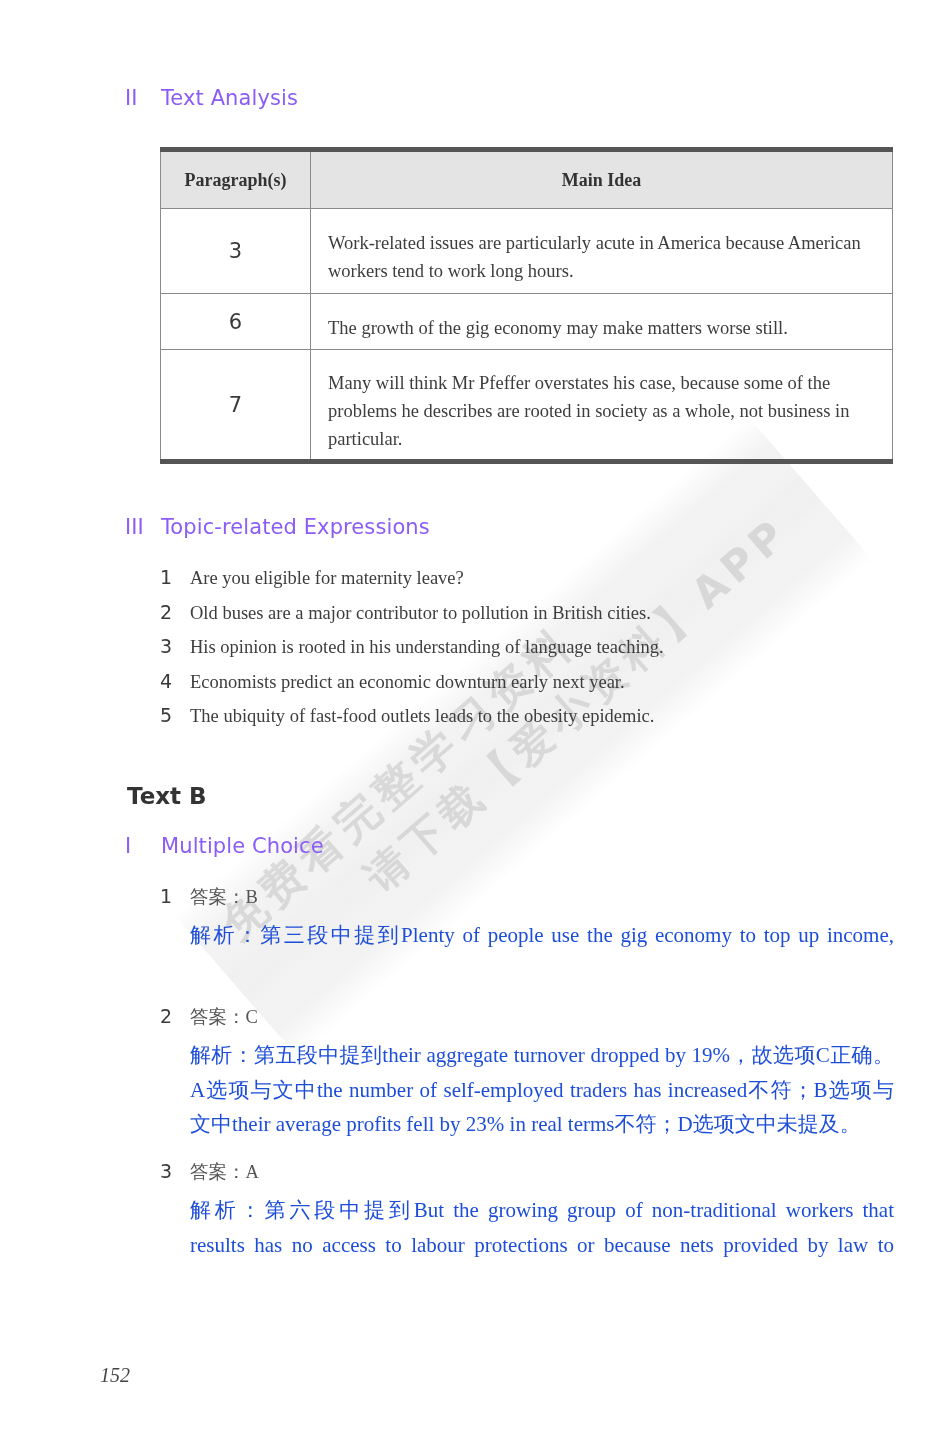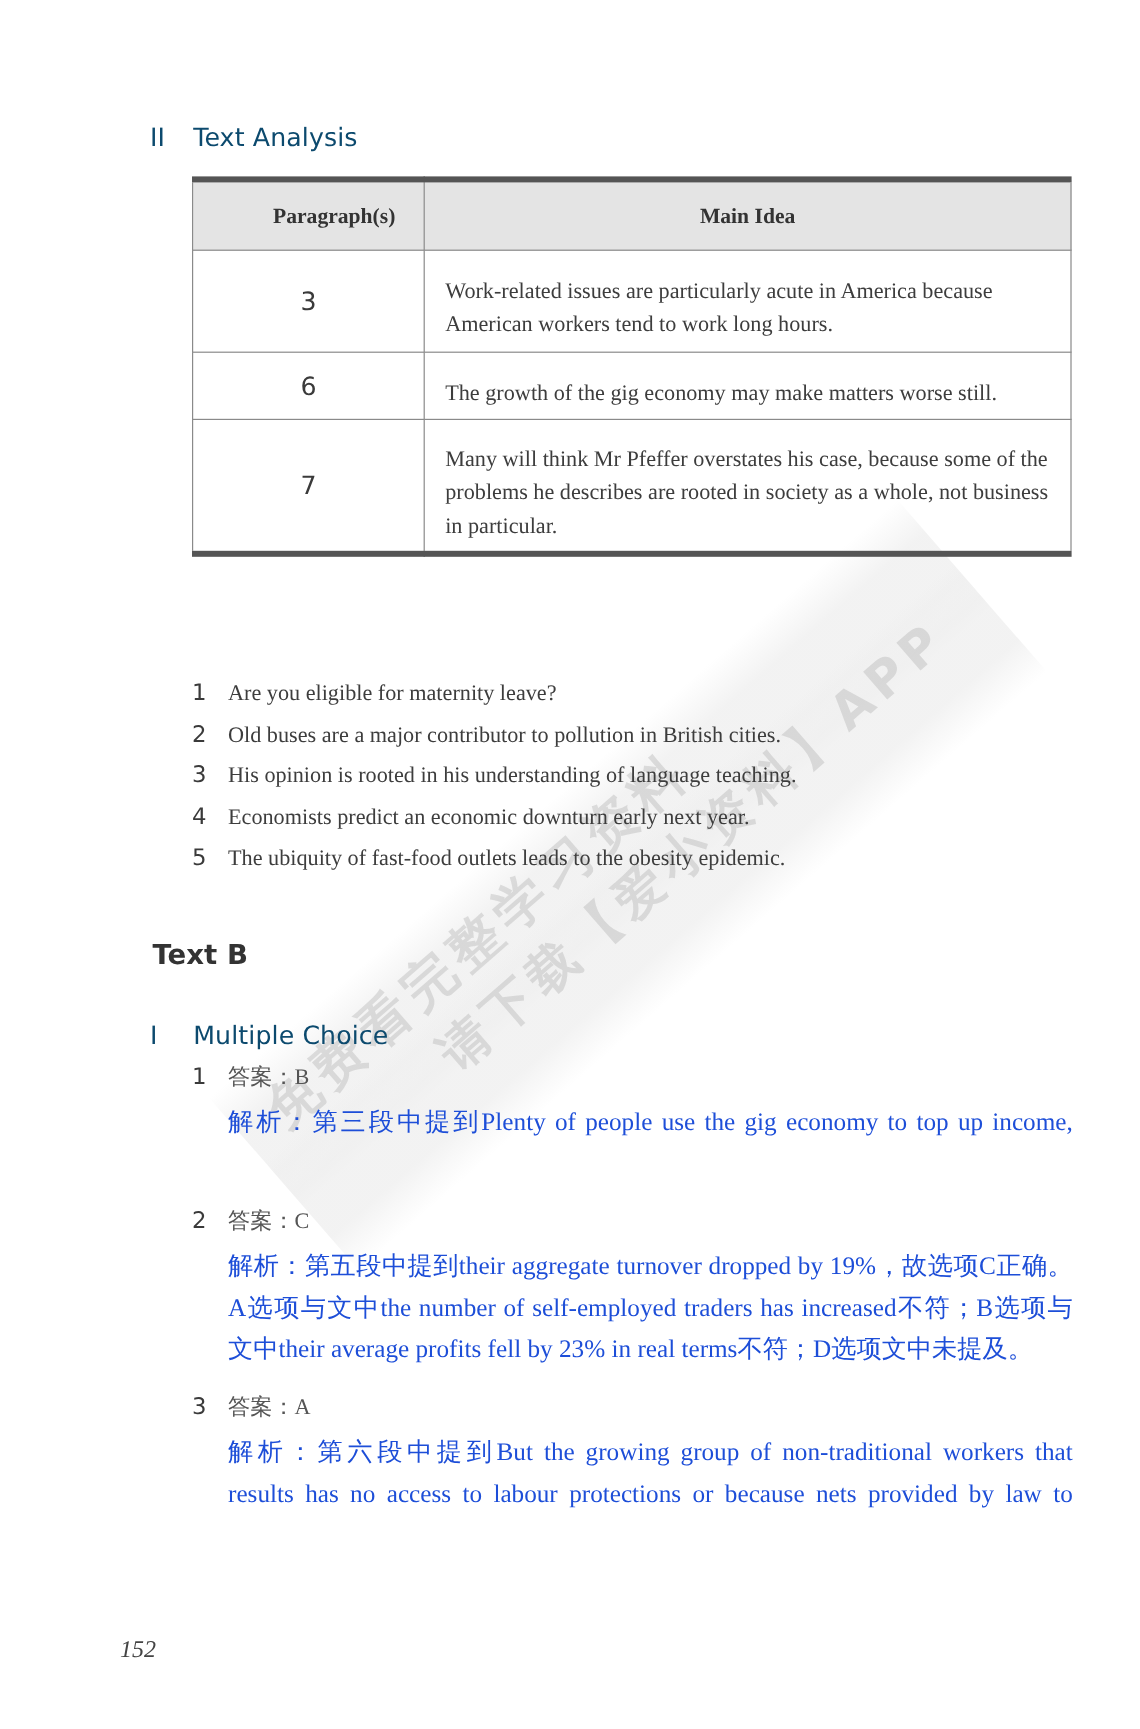--- a/index.html
+++ b/index.html
@@ -5,22 +5,22 @@
     html, body { margin: 0; padding: 0; }
     body {
       width: 950px; height: 1441px; background: #ffffff; position: relative; overflow: hidden;
       color: #3a3a3a;
     }
     .page { position: absolute; inset: 0; }
     .sans { font-family: "DejaVu Sans", "Liberation Sans", sans-serif; }
     .serif { font-family: "Liberation Serif", "DejaVu Serif", serif; }
 
     .section-heading {
-      position: absolute; left: 125px; font-size: 21px; color: #0c4a6e; letter-spacing: 0.1px;
-      display: flex; align-items: flex-end; margin-top: 17px;
+      position: absolute; left: 125px; font-size: 21px; color: #8b5cf6; letter-spacing: 0.1px;
+      display: flex; align-items: flex-end;
     }
     .section-heading .roman { display: inline-block; width: 36px; }
 
     
     .idea-table {
       position: absolute; left: 160px; top: 147px; width: 733px;
       border-collapse: collapse; border-top: 5px solid #555; border-bottom: 5px solid #555;
     }
     .idea-table th, .idea-table td {
       border: 1px solid #8a8a8a; padding: 0; vertical-align: middle;
@@ -90,40 +90,44 @@
   </div>
 
   <div class="section-heading sans" style="top:86px;">
     <span class="roman">II</span>
     <span>Text Analysis</span>
   </div>
 
   <table class="idea-table serif">
     <thead>
       <tr>
-        <th style="width:149px;padding-left:43px;">Paragraph(s)</th>
+        <th style="width:149px;">Paragraph(s)</th>
         <th>Main Idea</th>
       </tr>
     </thead>
     <tbody>
       <tr class="row-h1">
         <td class="num sans">3</td>
         <td class="idea">Work-related issues are particularly acute in America because American workers tend to work long hours.</td>
       </tr>
       <tr class="row-h2">
         <td class="num sans">6</td>
         <td class="idea">The growth of the gig economy may make matters worse still.</td>
       </tr>
       <tr class="row-h3">
         <td class="num sans">7</td>
         <td class="idea">Many will think Mr Pfeffer overstates his case, because some of the problems he describes are rooted in society as a whole, not business in particular.</td>
       </tr>
     </tbody>
   </table>
 
+  <div class="section-heading sans" style="top:515px;">
+    <span class="roman">III</span>
+    <span>Topic-related Expressions</span>
+  </div>
 
   <ul class="expr-list serif">
     <li>
       <span class="n sans">1</span>
       <span>Are you eligible for maternity leave?</span>
     </li>
     <li>
       <span class="n sans">2</span>
       <span>Old buses are a major contributor to pollution in British cities.</span>
     </li>

